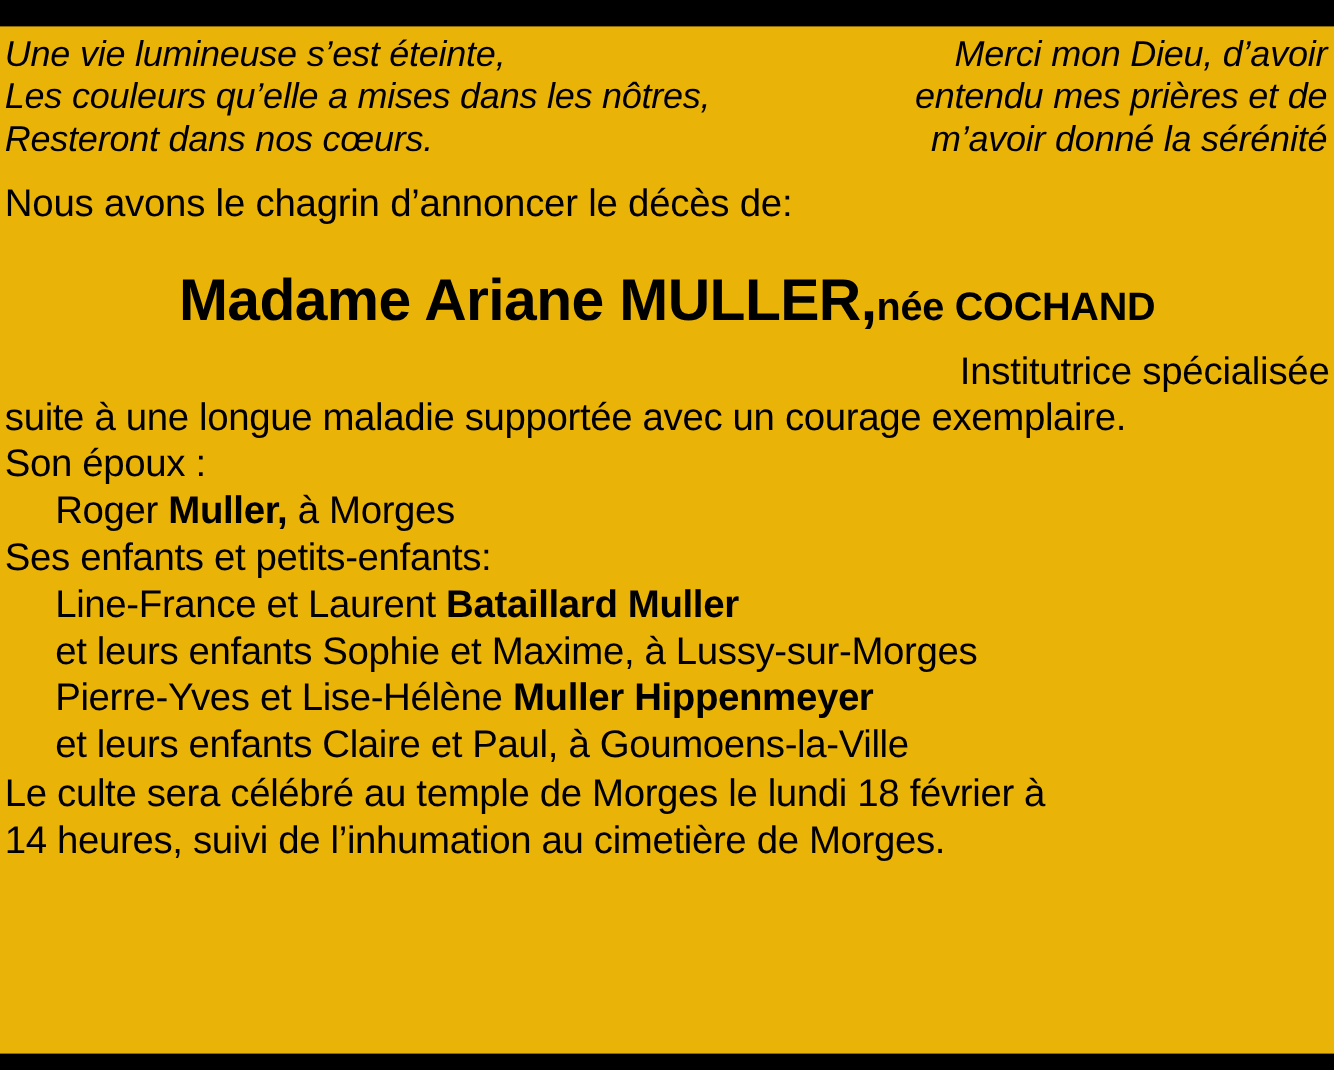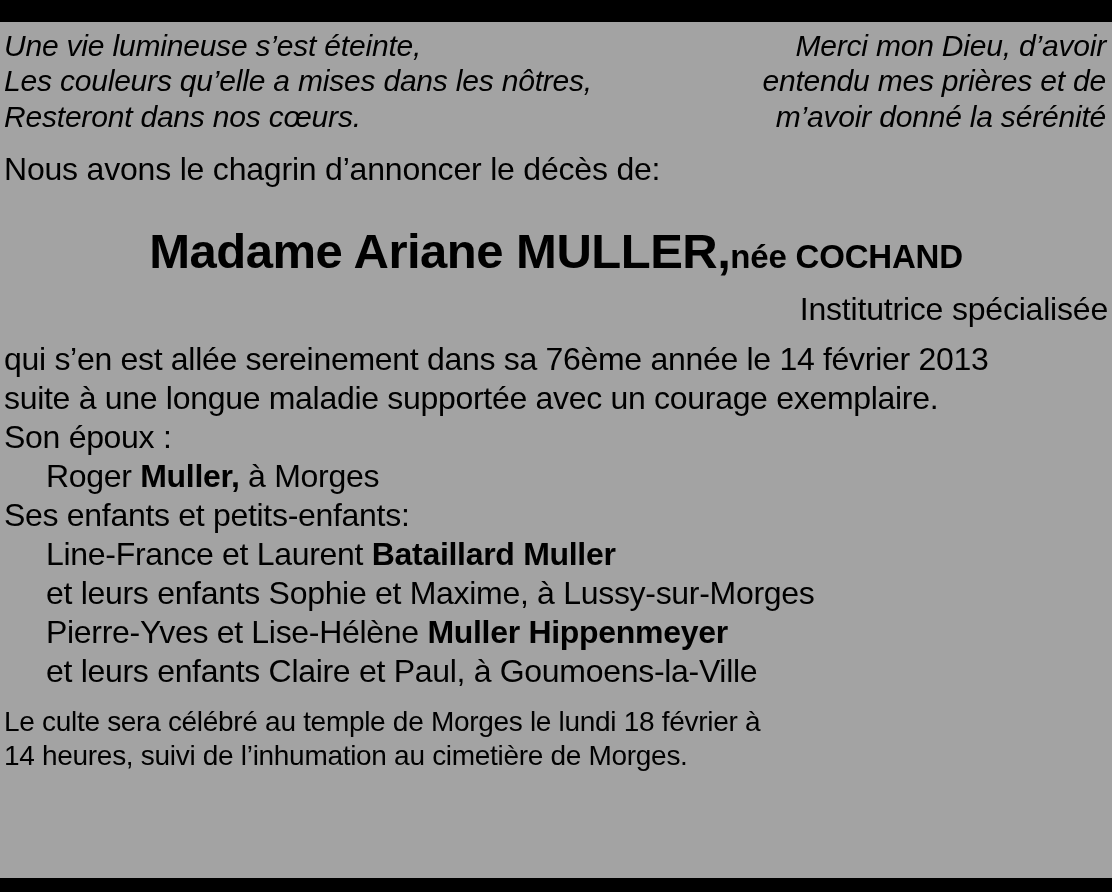--- a/index.html
+++ b/index.html
@@ -12,21 +12,21 @@
     height: 892px;
     font-family: "Liberation Sans", sans-serif;
     color: #000000;
     overflow: hidden;
   }
   .notice {
     position: relative;
     width: 1112px;
     height: 892px;
     box-sizing: border-box;
-    background: #a3a3a3;
+    background: #eab308;
   }
   .rule-top {
     position: absolute;
     left: 0;
     top: 0;
     width: 1112px;
     height: 22px;
     background: #000000;
   }
   .rule-bottom {
@@ -107,26 +107,26 @@
     letter-spacing: -0.3px;
     white-space: nowrap;
   }
   .indent {
     padding-left: 42px;
   }
   .bold {
     font-weight: bold;
   }
   .closing {
-    font-size: 28px;
+    font-size: 32px;
     line-height: 1.22;
     letter-spacing: -0.3px;
     text-align: justify;
     text-align-last: left;
-    margin-top: 14px;
+    margin-top: 2px;
   }
   .closing span.justified-first {
     display: block;
     text-align: justify;
   }
 </style>
 </head>
 <body>
 
 <div class="notice">
@@ -145,21 +145,20 @@
     </div>
 
     <div class="announce">Nous avons le chagrin d’annoncer le décès de:</div>
 
     <div class="name-line">
       <span class="name-main">Madame Ariane MULLER,</span><span class="name-suffix">née COCHAND</span>
     </div>
 
     <div class="role">Institutrice spécialisée</div>
 
-    <div class="paragraph">qui s’en est allée sereinement dans sa 76ème année le 14 février 2013</div>
     <div class="line">suite à une longue maladie supportée avec un courage exemplaire.</div>
 
     <div class="line">Son époux :</div>
     <div class="line indent">
       <span>Roger </span><span class="bold">Muller,</span><span> à Morges</span>
     </div>
 
     <div class="line">Ses enfants et petits-enfants:</div>
 
     <div class="line indent">

